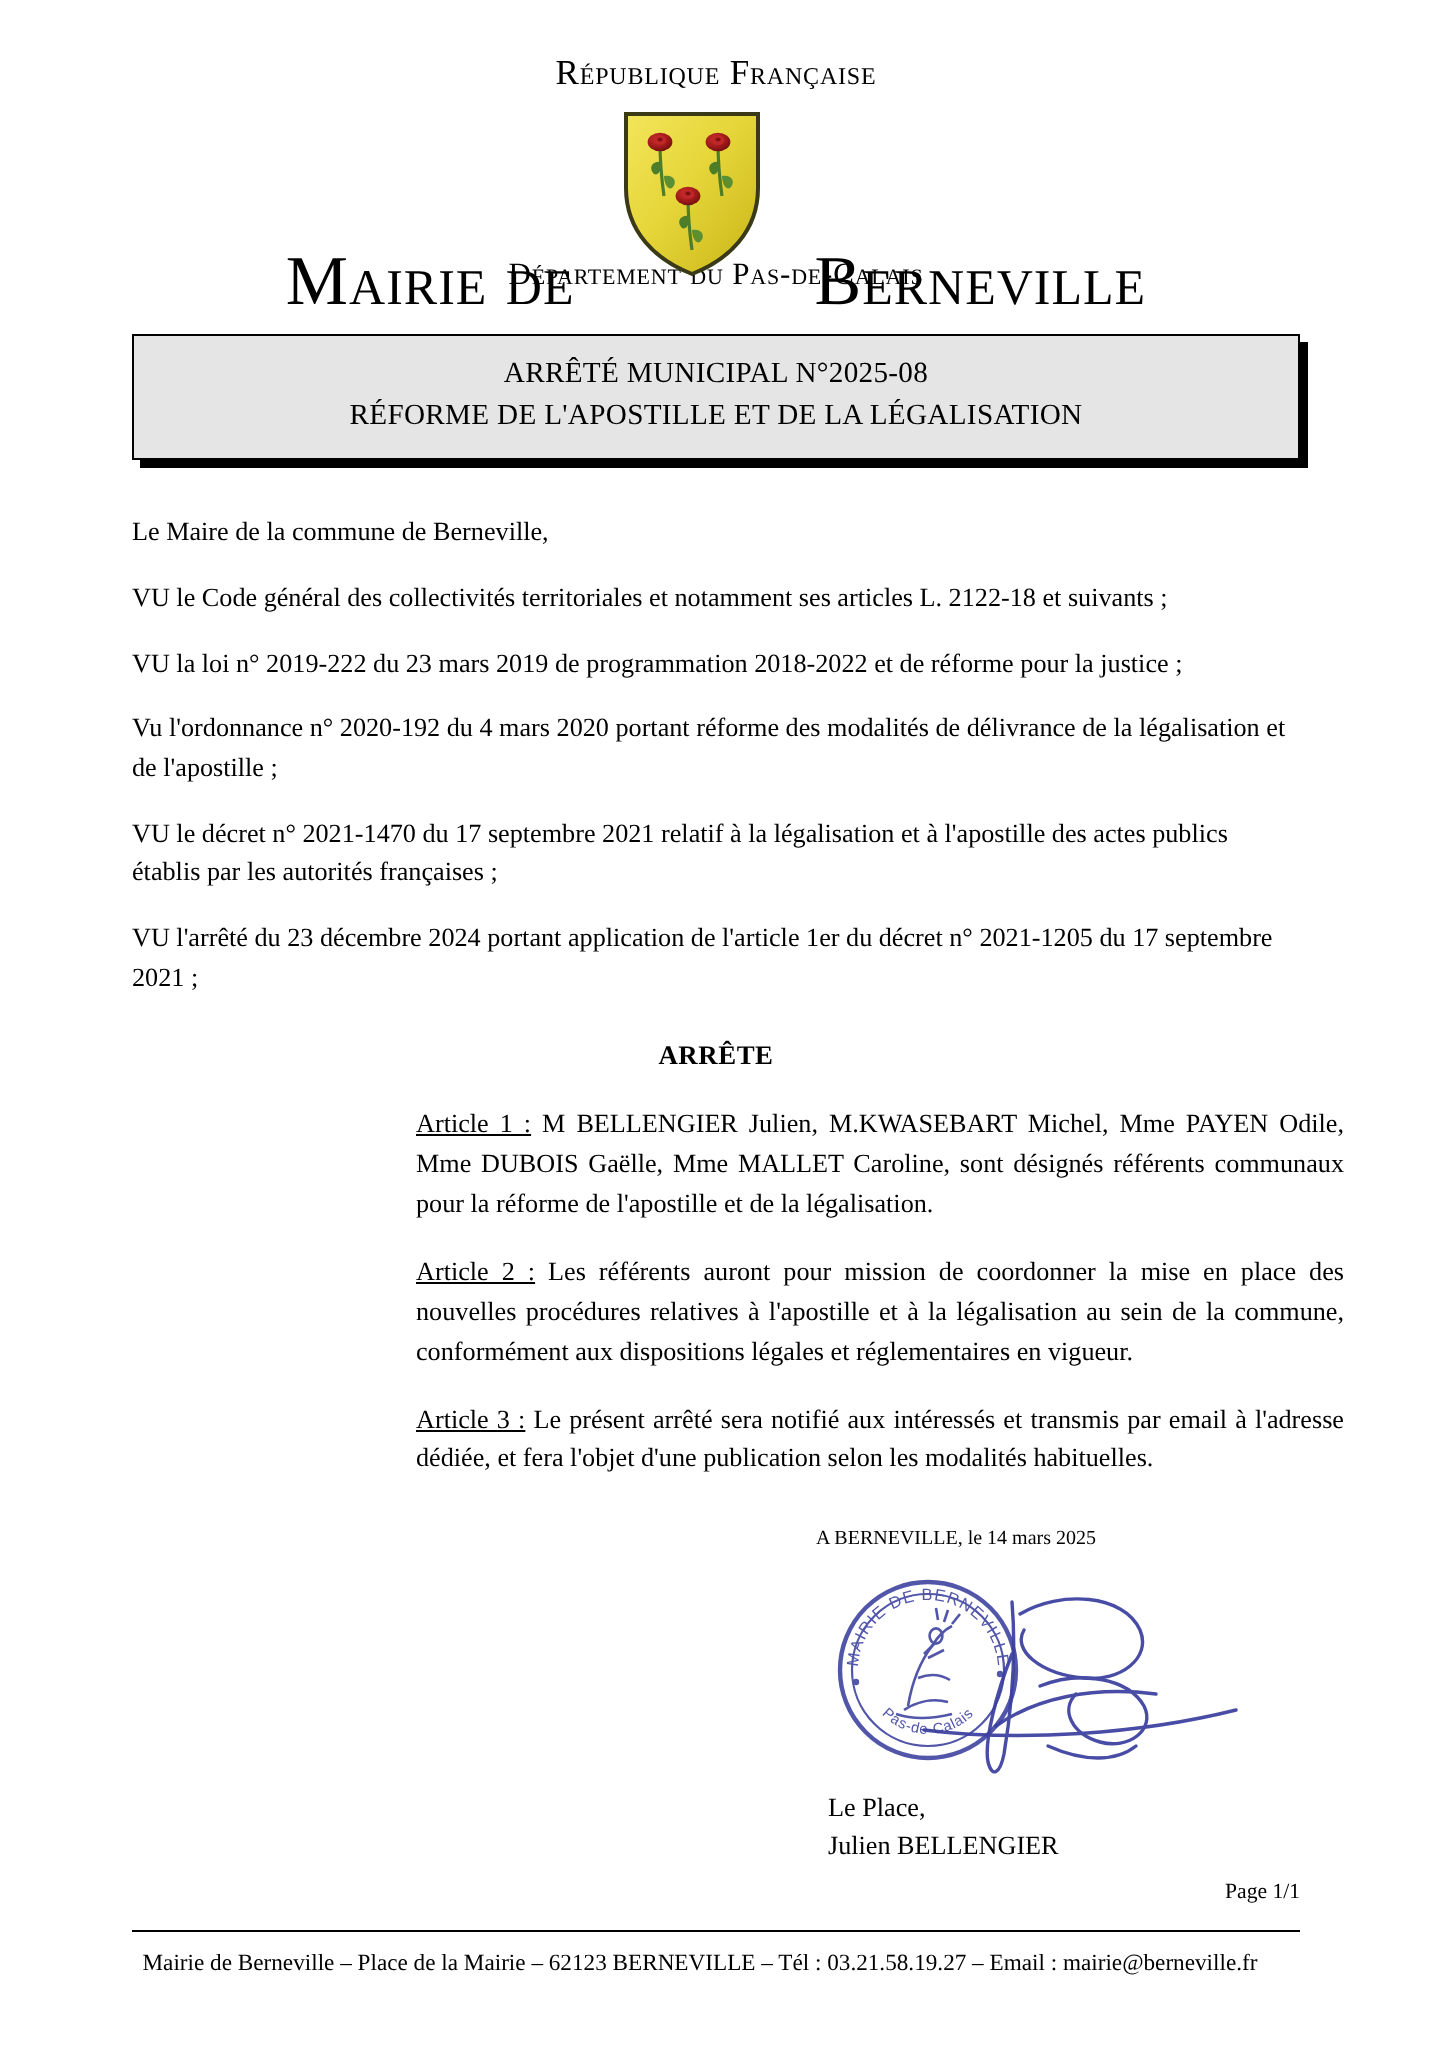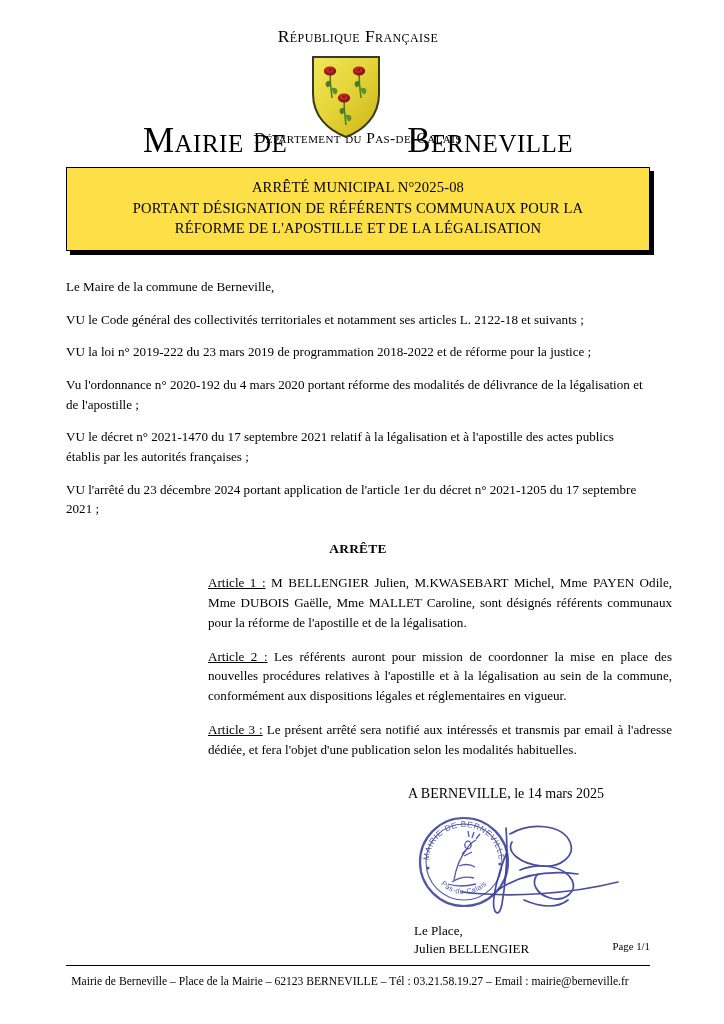--- a/index.html
+++ b/index.html
@@ -86,21 +86,21 @@
     position: absolute;
     left: 4px;
     top: 4px;
     right: -4px;
     bottom: -4px;
     background: #000000;
   }
   .title-box {
     position: relative;
     border: 1.5px solid #000000;
-    background: #fde047;
+    background: #e5e5e5;
     padding: 9px 14px 11px 14px;
     text-align: center;
   }
   .title-line {
     font-size: 14.6px;
     line-height: 1.42;
     letter-spacing: 0.15px;
     white-space: nowrap;
   }
 
@@ -137,21 +137,21 @@
     text-decoration: underline;
   }
 
   
   .sig-block {
     margin-top: 24px;
     padding-left: 408px;
     position: relative;
   }
   .sig-place {
-    font-size: 14px;
+    font-size: 10px;
     line-height: 1.4;
   }
   .sig-graphic {
     position: relative;
     height: 118px;
     width: 290px;
     margin-left: -6px;
   }
   .sig-graphic svg {
     position: absolute;
@@ -252,21 +252,20 @@
       </div>
     </div>
 
     <div class="departement">Département du Pas-de-Calais</div>
   </div>
 
   <div class="title-box-wrap">
     <div class="title-box-shadow"></div>
     <div class="title-box">
       <div class="title-line">ARRÊTÉ MUNICIPAL N°2025-08</div>
-      <div class="title-line">PORTANT DÉSIGNATION DE RÉFÉRENTS COMMUNAUX POUR LA</div>
       <div class="title-line">RÉFORME DE L'APOSTILLE ET DE LA LÉGALISATION</div>
     </div>
   </div>
 
   <div class="body-block">
     <div class="para">Le Maire de la commune de Berneville,</div>
     <div class="para">VU le Code général des collectivités territoriales et notamment ses articles L. 2122-18 et suivants ;</div>
     <div class="para">VU la loi n° 2019-222 du 23 mars 2019 de programmation 2018-2022 et de réforme pour la justice ;</div>
     <div class="para">Vu l'ordonnance n° 2020-192 du 4 mars 2020 portant réforme des modalités de délivrance de la légalisation et de l'apostille ;</div>
     <div class="para">VU le décret n° 2021-1470 du 17 septembre 2021 relatif à la légalisation et à l'apostille des actes publics établis par les autorités françaises ;</div>

